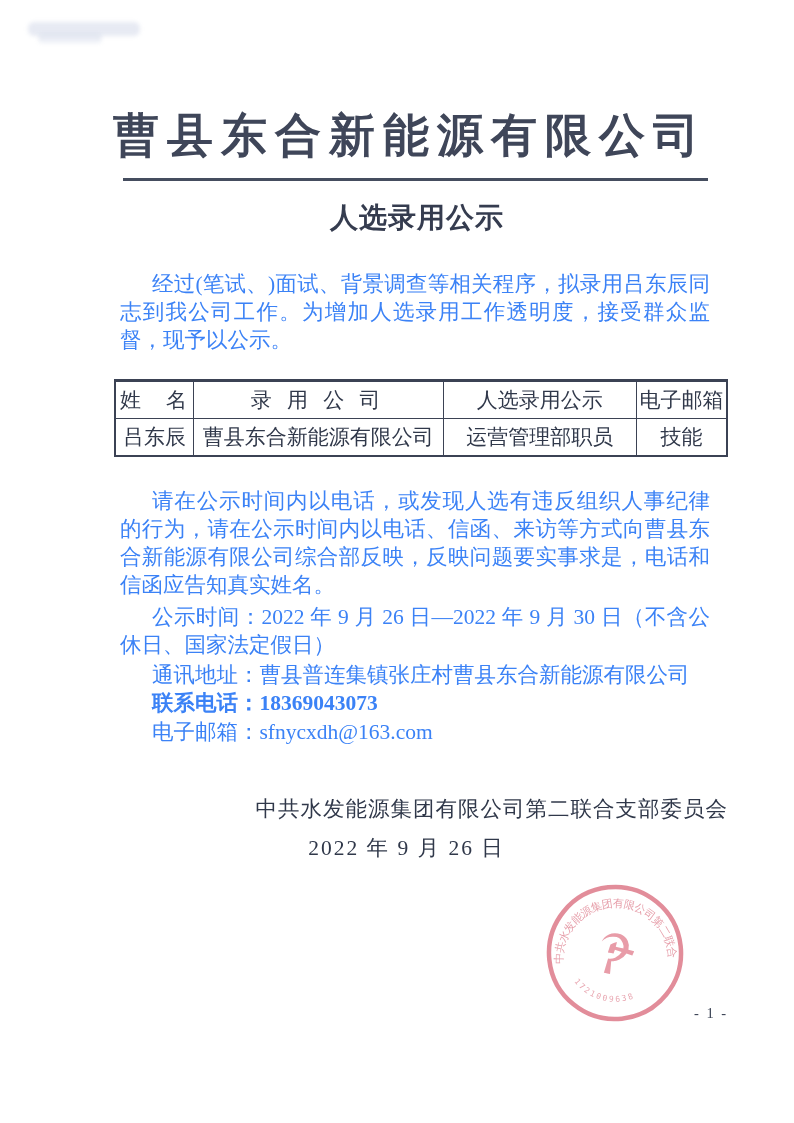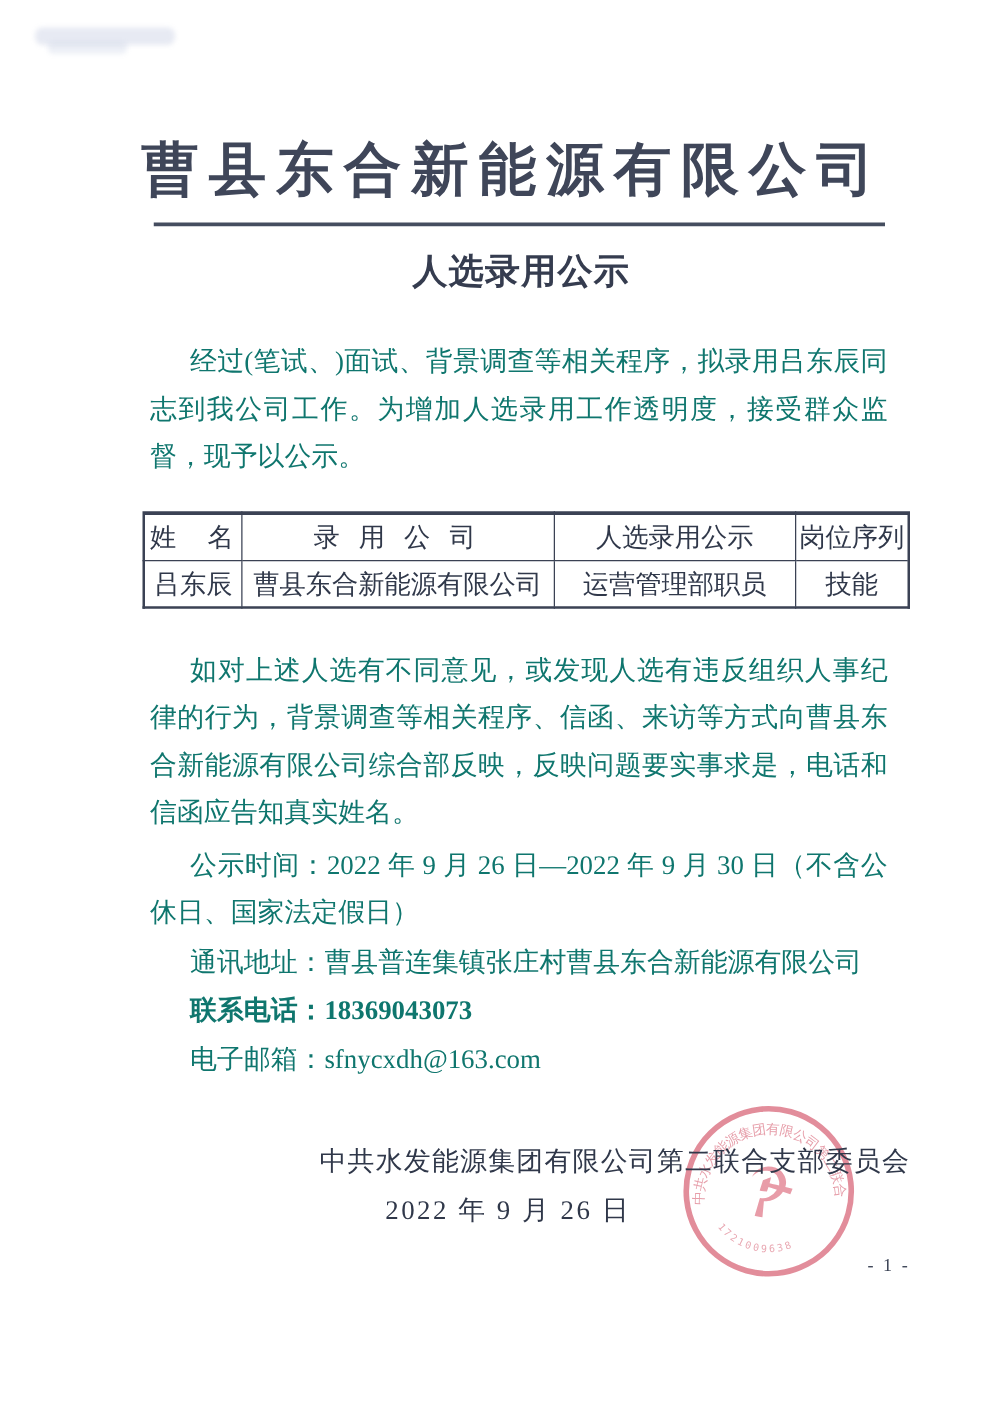--- a/index.html
+++ b/index.html
@@ -35,23 +35,23 @@
     margin-top:15px;
     text-align:center;
     padding-left:40px;
     font-size:28px;line-height:44px;
     font-weight:bold;
     letter-spacing:1px;
     color:#353c4f;
   }
   .body-text{
     margin-left:120px;margin-right:84px;
-    font-size:21.5px;line-height:38px;
+    font-size:21.5px;line-height:28px;
     text-align:justify;
-    color:#0f766e;
+    color:#3b82f6;
   }
   .indent{text-indent:32px;}
   p{margin:0;}
   .p-intro{margin-top:30px;}
   .p-objection{margin-top:30px;}
   .p-period{margin-top:4px;}
   .p-address{margin-top:2px;}
   .p-phone{margin-top:0;font-weight:bold;}
   .p-email{margin-top:1px;}
 
@@ -116,32 +116,32 @@
       <col style="width:12.8%">
         <col style="width:40.8%">
         <col style="width:31.6%">
         <col style="width:14.8%">
     </colgroup>
     <tbody>
       <tr>
         <td class="h-name">姓　名</td>
         <td class="h-company">录 用 公 司</td>
         <td>人选录用公示</td>
-        <td>岗位序列</td>
+        <td>电子邮箱</td>
       </tr>
       <tr>
         <td>吕东辰</td>
         <td>曹县东合新能源有限公司</td>
         <td>运营管理部职员</td>
         <td>技能</td>
       </tr>
     </tbody>
   </table>
 
-  <p class="body-text indent p-objection">如对上述人选有不同意见，或发现人选有违反组织人事纪律的行为，背景调查等相关程序、信函、来访等方式向曹县东合新能源有限公司综合部反映，反映问题要实事求是，电话和信函应告知真实姓名。</p>
+  <p class="body-text indent p-objection">请在公示时间内以电话，或发现人选有违反组织人事纪律的行为，请在公示时间内以电话、信函、来访等方式向曹县东合新能源有限公司综合部反映，反映问题要实事求是，电话和信函应告知真实姓名。</p>
   <p class="body-text indent p-period">公示时间：2022 年 9 月 26 日—2022 年 9 月 30 日（不含公休日、国家法定假日）</p>
   <p class="body-text indent p-address">通讯地址：曹县普连集镇张庄村曹县东合新能源有限公司</p>
   <p class="body-text indent p-phone">联系电话：18369043073</p>
   <p class="body-text indent p-email">电子邮箱：sfnycxdh@163.com</p>
 
   <svg class="stamp" width="150" height="150" viewBox="0 0 150 150">
     <defs>
       <path id="arcTop" d="M 22,82 A 53,53 0 1 1 128,82" fill="none"></path>
       <path id="arcBottom" d="M 27,90 A 51,51 0 0 0 123,90" fill="none"></path>
     </defs>

